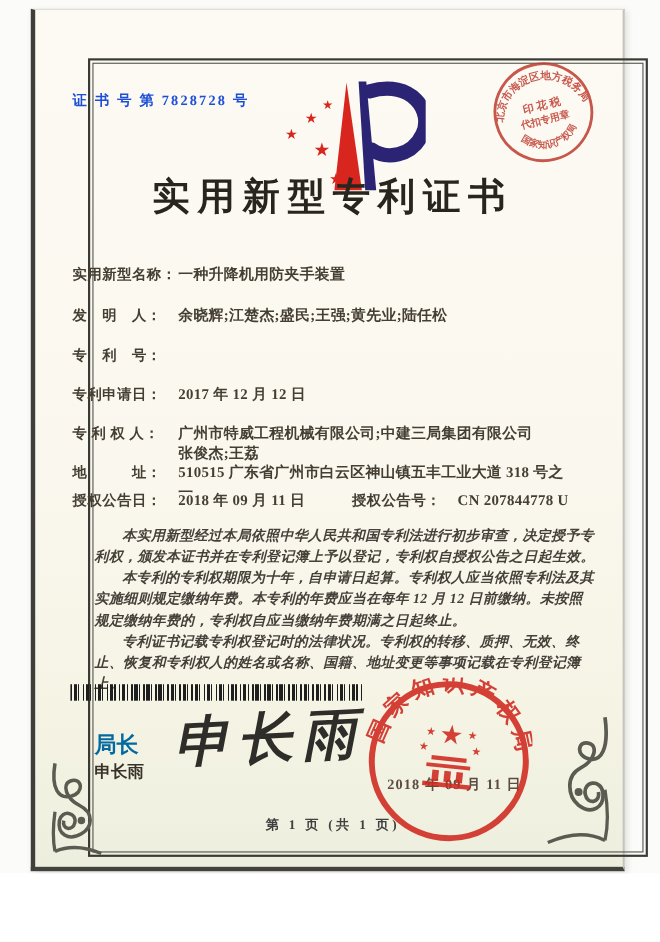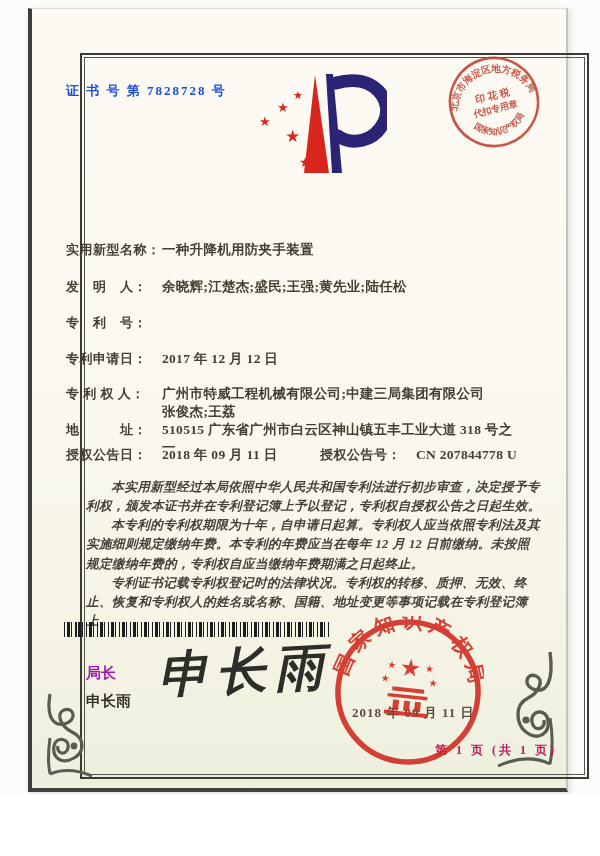--- a/index.html
+++ b/index.html
@@ -62,43 +62,43 @@
   .body-text p { text-indent:2em;margin-left:22px; }
 
   .barcode {
     position:absolute; left:64px; top:622px; width:266px; height:15px;
     background:repeating-linear-gradient(90deg,
       #1e1e1e 0px,#1e1e1e 1.5px,transparent 1.5px,transparent 3px,
       #1e1e1e 3px,#1e1e1e 6px,transparent 6px,transparent 7px,
       #1e1e1e 7px,#1e1e1e 8px,transparent 8px,transparent 11px);
   }
 
-  .director-label { position:absolute; left:86px; top:664px; font-size:15px; font-weight:700; color:#a21caf; }
+  .director-label { position:absolute; left:86px; top:664px; font-size:20px; font-weight:700; color:#0369a1; }
   .director-name  { position:absolute; left:86px; top:692px; font-size:15px; font-weight:700; color:#383329; }
 
   .signature {
     position:absolute; left:158px; top:638px;
     font-size:50px; font-style:italic; font-weight:700;
     letter-spacing:8px; color:#2f2d29; transform:rotate(-3deg);
     font-family:"Liberation Serif",serif;
   }
 
   .seal-date {
     position:absolute; left:352px; top:704px; z-index:1;
     font-size:13px; font-weight:700; letter-spacing:1px; color:#5c4b40;
   }
   .issue-seal { position:absolute; left:332px; top:616px; z-index:2; opacity:.88; }
 
   .ornament { position:absolute; z-index:0; }
   .orn-bl { left:44px; top:688px; }
   .orn-br { left:482px; top:648px; transform:scaleX(-1); }
 
   .page-indicator {
-    position:absolute; left:48px; top:742px; width:509px; text-align:right;
-    font-size:12px; letter-spacing:3px; color:#be185d; font-weight:600;
+    position:absolute; left:48px; top:742px; width:509px; text-align:center;
+    font-size:12px; letter-spacing:3px; color:#404040; font-weight:600;
   }
 
   
   .scan-footer { position:absolute; left:0; top:794px; width:600px; height:62px; background:#fff; }
 </style>
 </head>
 <body>
 
 <div class="photo">
 
@@ -114,20 +114,21 @@
     <text x="22" y="54" font-size="13" fill="#d8251d" font-family="DejaVu Sans">★</text>
     <text x="40" y="40" font-size="13" fill="#d8251d" font-family="DejaVu Sans">★</text>
     <text x="56" y="27" font-size="11" fill="#d8251d" font-family="DejaVu Sans">★</text>
     <text x="48" y="70" font-size="17" fill="#d8251d" font-family="DejaVu Sans">★</text>
     <text x="62" y="95" font-size="14" fill="#d8251d" font-family="DejaVu Sans">★</text>
     <polygon points="78,3 92,101 67,101" fill="#d8251d"></polygon>
     <polygon points="96,2 105,101 95,101 89,2" fill="#2b2374"></polygon>
     <path d="M 99,11 C 138,0 157,30 147,50 C 137,71 114,73 101,64" fill="none" stroke="#2b2374" stroke-width="13" stroke-linecap="round"></path>
   </svg>
 
+  <div class="title">实用新型专利证书</div>
 
   <svg class="tax-seal" width="96" height="96" viewBox="0 0 96 96">
     <defs>
       <path id="taxTop" d="M 9,57 A 39,39 0 1 1 87,57"></path>
       <path id="taxBottom" d="M 19,63 A 33,33 0 0 0 77,63"></path>
     </defs>
     <circle cx="48" cy="48" r="44" fill="none" stroke="#bf3b2f" stroke-width="2.6"></circle>
     <text font-size="9.5" fill="#bf3b2f" font-weight="bold">
       <textPath href="#taxTop" startOffset="50%" text-anchor="middle">北京市海淀区地方税务局</textPath>
     </text>

